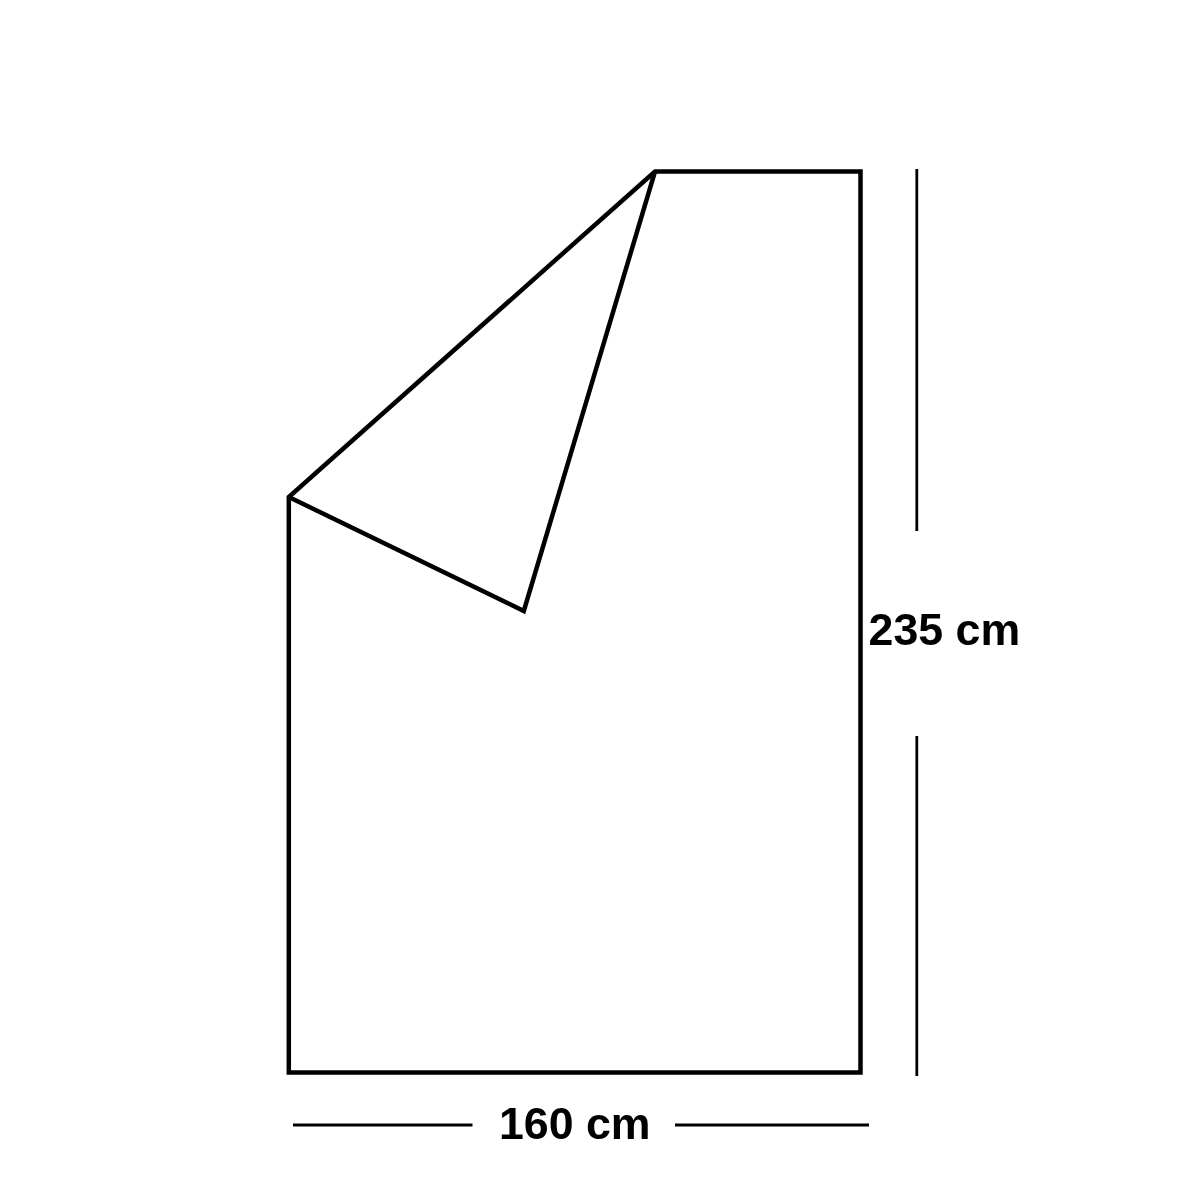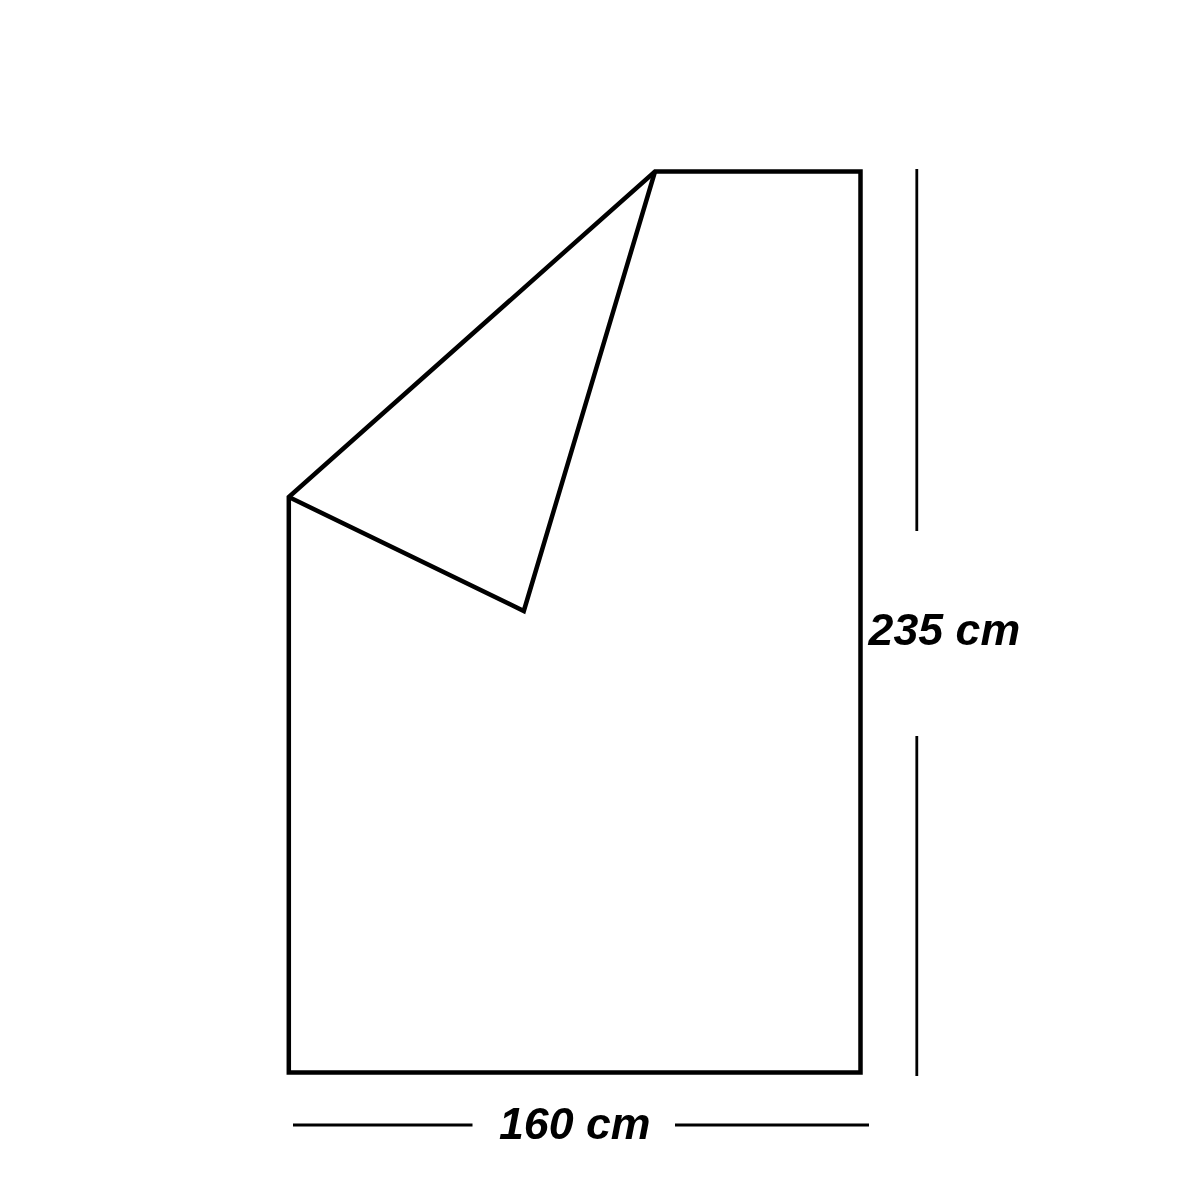--- a/index.html
+++ b/index.html
@@ -1,16 +1,16 @@
 <!DOCTYPE html>
 <html><head>
 <meta charset="utf-8">
 <style>
   html,body{margin:0;padding:0;background:#ffffff;}
-  .wrap{width:1064px;height:1200px;position:relative;overflow:hidden;font-style:italic;}
+  .wrap{width:1064px;height:1200px;position:relative;overflow:hidden;}
   svg{display:block;}
   text{font-family:"Liberation Sans", sans-serif;font-weight:bold;fill:#000000;}
 </style>
 </head>
 <body>
 <div class="wrap">
 <svg width="1200" height="1200" viewBox="0 0 1200 1200">
 
   <path d="M 655 171.5 L 860.5 171.5 L 860.5 1072.5 L 288.8 1072.5 L 288.8 497 Z" fill="none" stroke="#000" stroke-width="4.5" stroke-linejoin="miter"></path>
 

